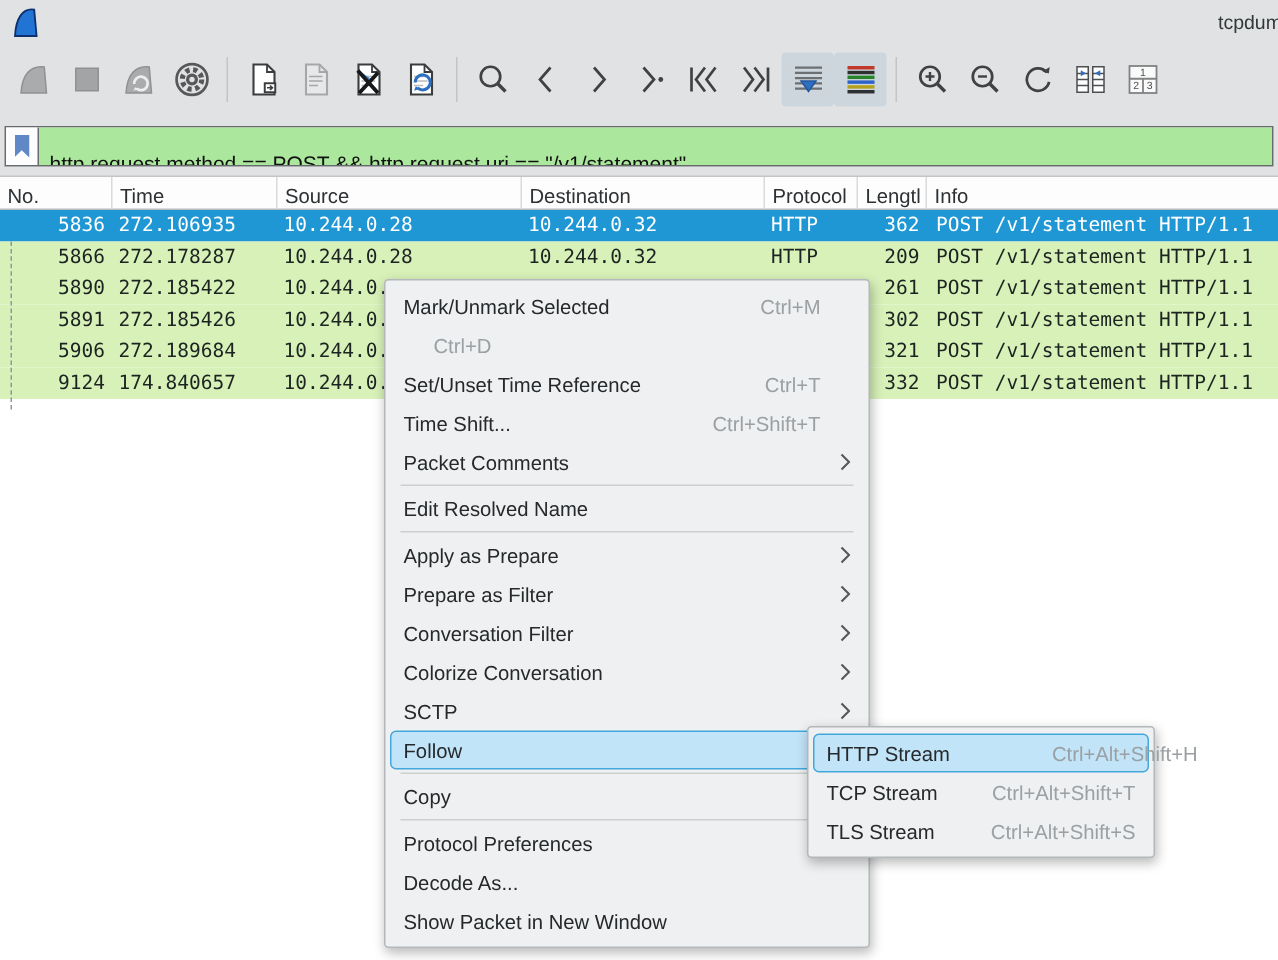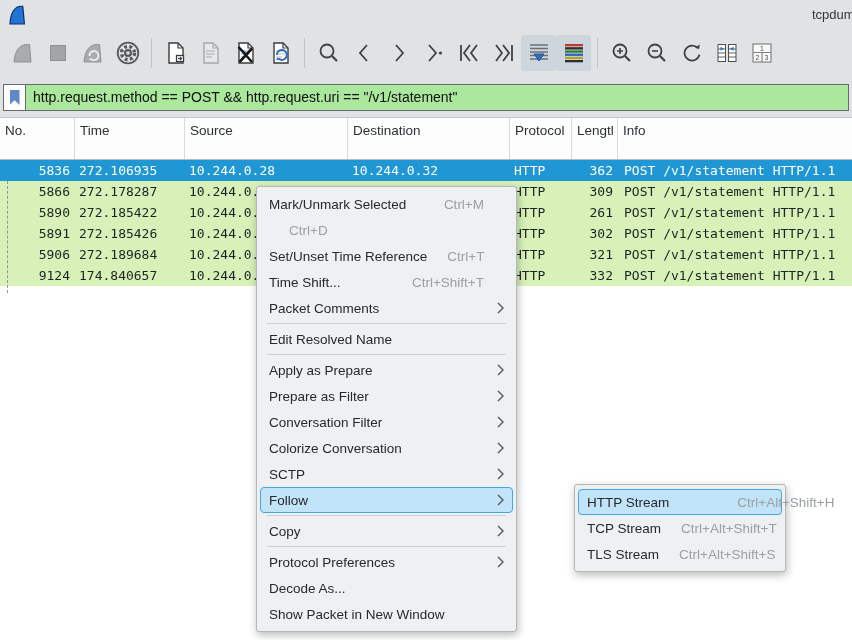--- a/index.html
+++ b/index.html
@@ -17,37 +17,37 @@
   .toolbar{height:50px;background:var(--chrome-bg,#e0e2e3);display:flex;align-items:center;padding-left:5px;}
   .tb-btn{width:35px;height:36px;display:flex;align-items:center;justify-content:center;background:transparent;border:none;padding:0;}
   .tb-btn.pressed{background:var(--pressed-bg,#ccd6dc);border-radius:3px;}
   .tb-btn .ic{display:flex;}
   .tb-sep{width:1px;height:30px;background:#c2c4c6;margin:0 6px;}
   
   .filter-row{height:40px;background:var(--chrome-bg,#e0e2e3);padding:6px 3px 0 3px;box-sizing:border-box;border-bottom:1px solid #c3c5c6;}
   .filter-box{display:flex;height:27px;border:1px solid #686b6d;background:#fff;box-sizing:border-box;}
   .bookmark-btn{width:21px;background:#fdfdfd;border-right:1px solid #686b6d;display:flex;align-items:center;justify-content:center;}
   .bookmark{width:10px;height:15px;background:#6188c6;clip-path:polygon(0 0,100% 0,100% 100%,50% 68%,0 100%);}
-  .filter-input{flex:1;background:var(--filter-green,#abe79c);font-size:14px;line-height:25px;padding:0 7px;color:#111;white-space:nowrap;overflow:hidden;}
+  .filter-input{flex:1;background:var(--filter-green,#abe79c);font-size:14px;line-height:25px;padding:12px 7px;color:#111;white-space:nowrap;overflow:hidden;}
   
   .table{position:relative;}
-  .thead{display:grid;grid-template-columns:75px 110px 163px 162px 62px 46px 1fr;height:42px;background:#fdfdfd;border-bottom:1px solid #b9bbbd;box-sizing:border-box;}
+  .thead{display:grid;grid-template-columns:75px 110px 163px 162px 62px 46px 1fr;height:22px;background:#fdfdfd;border-bottom:1px solid #b9bbbd;box-sizing:border-box;}
   .th{font-size:13.5px;line-height:25px;padding-left:5px;border-right:1px solid #d8dadb;overflow:hidden;white-space:nowrap;color:#2d3134;}
   .th:last-child{border-right:none;}
   .tbody{position:relative;font-family:"DejaVu Sans Mono","Liberation Mono",monospace;font-size:13px;}
   .packet-row{display:grid;grid-template-columns:75px 110px 163px 162px 62px 46px 1fr;height:21px;line-height:21px;background:var(--row-green,#d8f1b9);color:#1c2422;white-space:nowrap;}
   .packet-row.selected{background:var(--selected-blue,#1f97d4);color:#fff;}
   .cell{overflow:hidden;padding-left:4px;position:relative;}
   .cell.r{text-align:right;padding-left:0;padding-right:5px;}
   .cell.col-info{padding-left:6px;}
   .related-line{position:absolute;left:7px;top:21px;height:112px;width:0;border-left:1px dashed #8f979c;}
   
   .menu{position:absolute;background:var(--menu-bg,#eff0f1);border:1px solid #b4b8ba;border-radius:3px;padding:4px 3px;box-sizing:border-box;box-shadow:1px 3px 8px rgba(0,0,0,.28);font-size:13.5px;}
-  .context-menu{left:256px;top:186px;width:261px;z-index:20;}
-  .submenu{left:538px;top:484px;width:212px;z-index:30;margin-left:36px;}
+  .context-menu{left:256px;top:186px;width:324px;z-index:20;}
+  .submenu{left:538px;top:484px;width:232px;z-index:30;}
   .menu-item{height:26px;display:flex;align-items:center;padding:0 8px;border:1px solid transparent;border-radius:4px;box-sizing:border-box;}
   .menu-item.highlighted{background:var(--highlight-fill,#c2e4f8);border-color:var(--highlight-border,#43a7db);gap:48px;}
   .mi-label{flex:1;white-space:nowrap;color:#26292b;}
   .mi-shortcut{color:#9aa0a3;margin-left:20px;white-space:nowrap;}
   .arrow-slot{width:12px;margin-left:8px;display:flex;justify-content:flex-end;}
   .menu-sep{height:1px;background:#cbcfd0;margin:2px 7px;}
 </style>
 </head>
 <body>
 
@@ -284,21 +284,21 @@
           <div class="cell col-proto">HTTP</div>
           <div class="cell r col-len">362</div>
           <div class="cell col-info">POST /v1/statement HTTP/1.1</div>
         </div>
         <div class="packet-row">
           <div class="cell r col-no">5866</div>
           <div class="cell col-time">272.178287</div>
           <div class="cell col-src">10.244.0.28</div>
           <div class="cell col-dst">10.244.0.32</div>
           <div class="cell col-proto">HTTP</div>
-          <div class="cell r col-len">309</div>
+          <div class="cell r col-len">209</div>
           <div class="cell col-info">POST /v1/statement HTTP/1.1</div>
         </div>
         <div class="packet-row">
           <div class="cell r col-no">5890</div>
           <div class="cell col-time">272.185422</div>
           <div class="cell col-src">10.244.0.28</div>
           <div class="cell col-dst">10.244.0.32</div>
           <div class="cell col-proto">HTTP</div>
           <div class="cell r col-len">261</div>
           <div class="cell col-info">POST /v1/statement HTTP/1.1</div>

